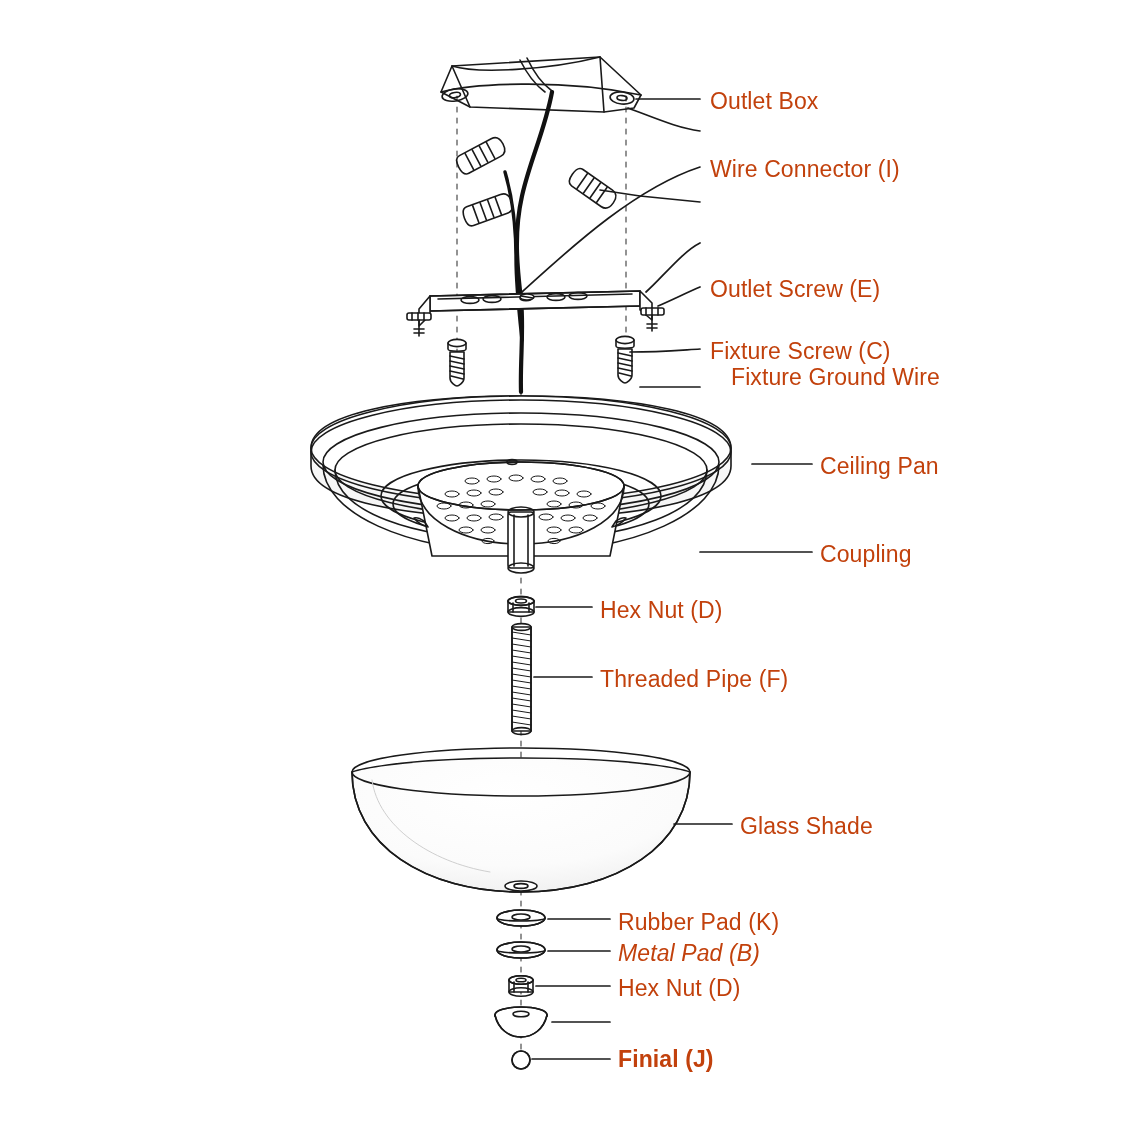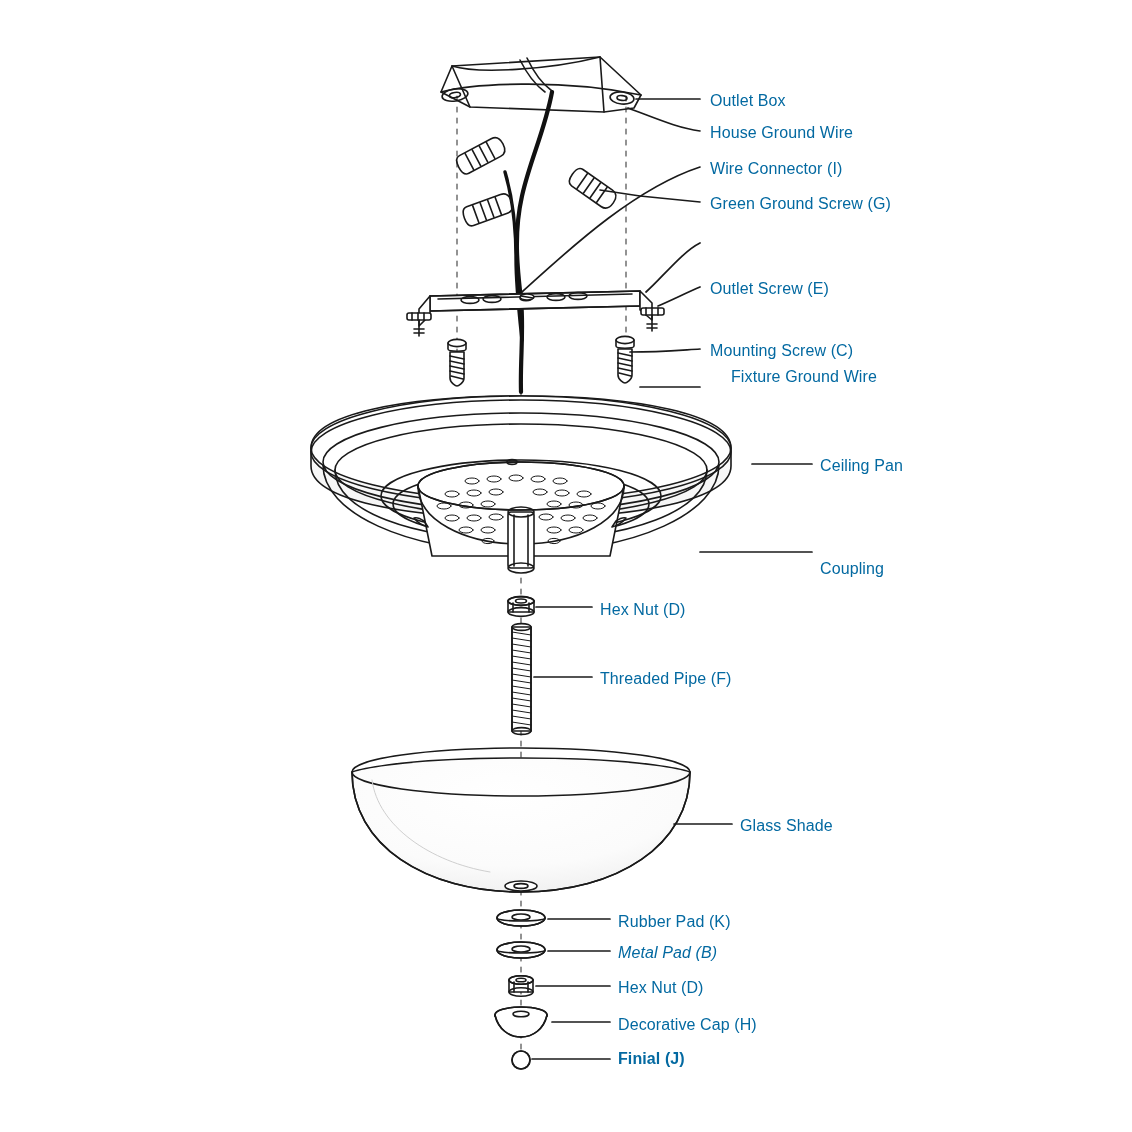--- a/index.html
+++ b/index.html
@@ -20,24 +20,24 @@
     height: 1132px;
   }
   #art-layer {
     position: absolute;
     inset: 0;
     width: 1132px;
     height: 1132px;
   }
   .callout-label {
     position: absolute;
-    font-size: 16px;
+    font-size: 23px;
     line-height: 26px;
     white-space: nowrap;
-    color: #0369a1;
+    color: #c2410c;
     letter-spacing: 0.1px;
   }
 </style>
 </head>
 <body>
 
 <div id="diagram-root">
 
   <svg id="art-layer" viewBox="0 0 1132 1132" xmlns="http://www.w3.org/2000/svg">
     <defs>
@@ -330,30 +330,27 @@
         <path d="M548 919 L610 919"></path>
         <path d="M548 951 L610 951"></path>
         <path d="M536 986 L610 986"></path>
         <path d="M552 1022 L610 1022"></path>
         <path d="M532 1059 L610 1059"></path>
       </g>
     </g>
   </svg>
 
   <div class="callout-label" style="left:710px; top:88px;">Outlet Box</div>
-  <div class="callout-label" style="left:710px; top:120px;">House Ground Wire</div>
   <div class="callout-label" style="left:710px; top:156px;">Wire Connector (I)</div>
-  <div class="callout-label" style="left:710px; top:191px;">Green Ground Screw (G)</div>
   <div class="callout-label" style="left:710px; top:276px;">Outlet Screw (E)</div>
-  <div class="callout-label" style="left:710px; top:338px;">Mounting Screw (C)</div>
+  <div class="callout-label" style="left:710px; top:338px;">Fixture Screw (C)</div>
   <div class="callout-label" style="left:710px; top:364px;margin-left:21px;">Fixture Ground Wire</div>
   <div class="callout-label" style="left:820px; top:453px;">Ceiling Pan</div>
-  <div class="callout-label" style="left:820px; top:541px;margin-top:15px;">Coupling</div>
+  <div class="callout-label" style="left:820px; top:541px;">Coupling</div>
   <div class="callout-label" style="left:600px; top:597px;">Hex Nut (D)</div>
   <div class="callout-label" style="left:600px; top:666px;">Threaded Pipe (F)</div>
   <div class="callout-label" style="left:740px; top:813px;">Glass Shade</div>
   <div class="callout-label" style="left:618px; top:909px;">Rubber Pad (K)</div>
   <div class="callout-label" style="left:618px; top:940px;font-style:italic;">Metal Pad (B)</div>
   <div class="callout-label" style="left:618px; top:975px;">Hex Nut (D)</div>
-  <div class="callout-label" style="left:618px; top:1012px;">Decorative Cap (H)</div>
   <div class="callout-label" style="left:618px; top:1046px;font-weight:bold;">Finial (J)</div>
 
 </div>
 
 </body></html>

